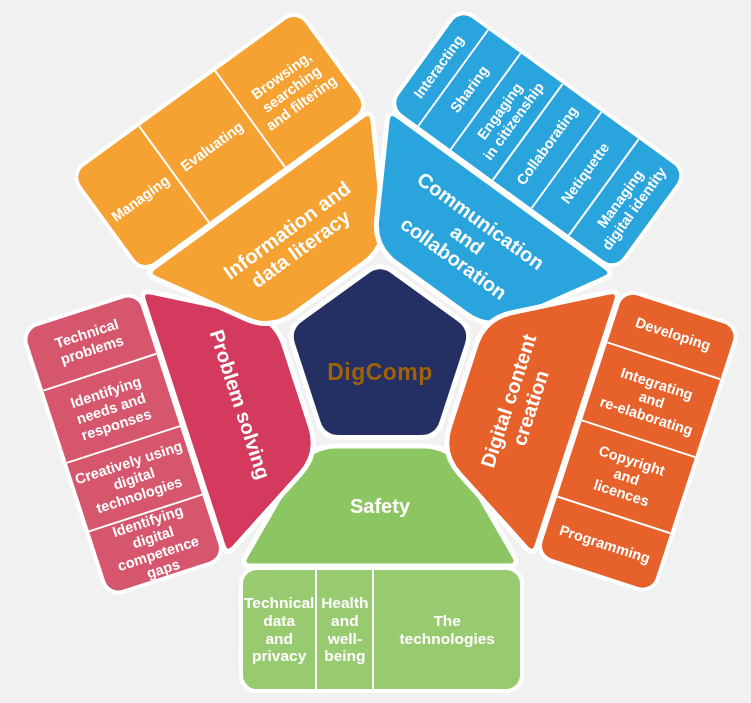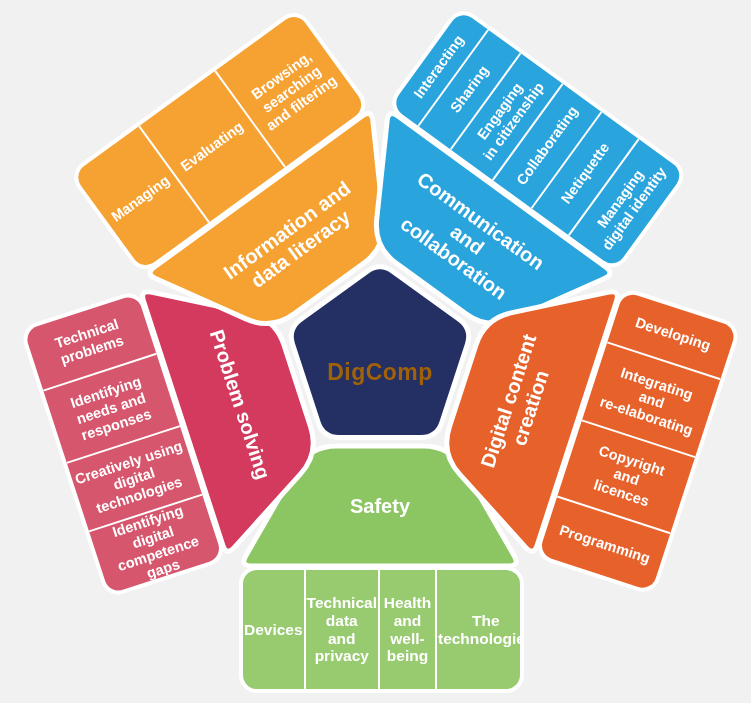--- a/index.html
+++ b/index.html
@@ -57,23 +57,20 @@
 <div class="stage" style="background: rgb(241, 241, 242);">
 
   <div class="section sec-safety">
     <svg class="wedge-svg" width="290" height="130" viewBox="-5 -5 290 130">
       <path d="M 12 120 L 268 120 Q 280 120 274.3 110 L 224.9 24.3 Q 211 0 183 0 L 97 0 Q 69 0 55.1 24.3 L 5.7 110 Q 0 120 12 120 Z" stroke="#ffffff" stroke-width="5" fill="#8cc663"></path>
     </svg>
     <div class="wedge-label">
       <span class="wl-text">Safety</span>
     </div>
     <div class="panel" style="background: rgb(152, 202, 112);">
-      <div class="cell" style="flex:0 0 60px">
-        <span class="cell-text t0">Devices</span>
-      </div>
       <div class="cell" style="flex:0 0 68px">
         <span class="cell-text t0">Technical
 data
 and
 privacy</span>
       </div>
       <div class="cell" style="flex:0 0 55px">
         <span class="cell-text t0">Health
 and
 well-

